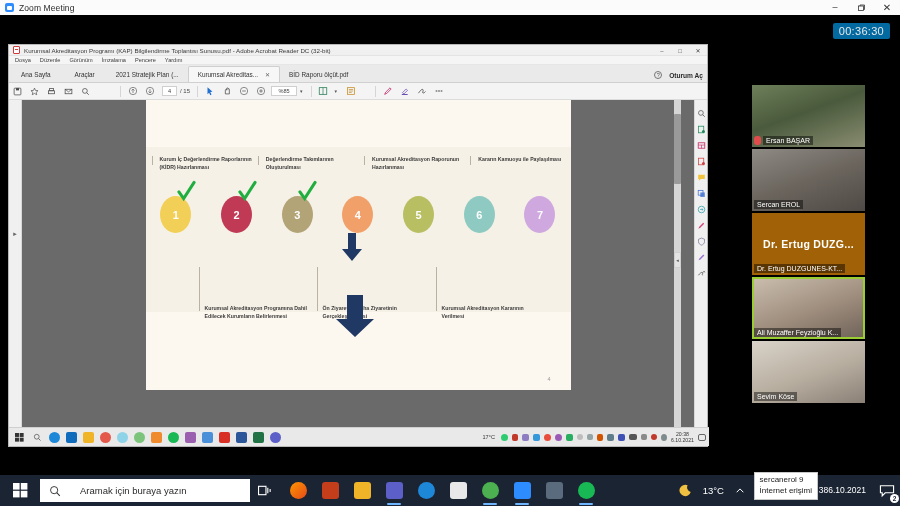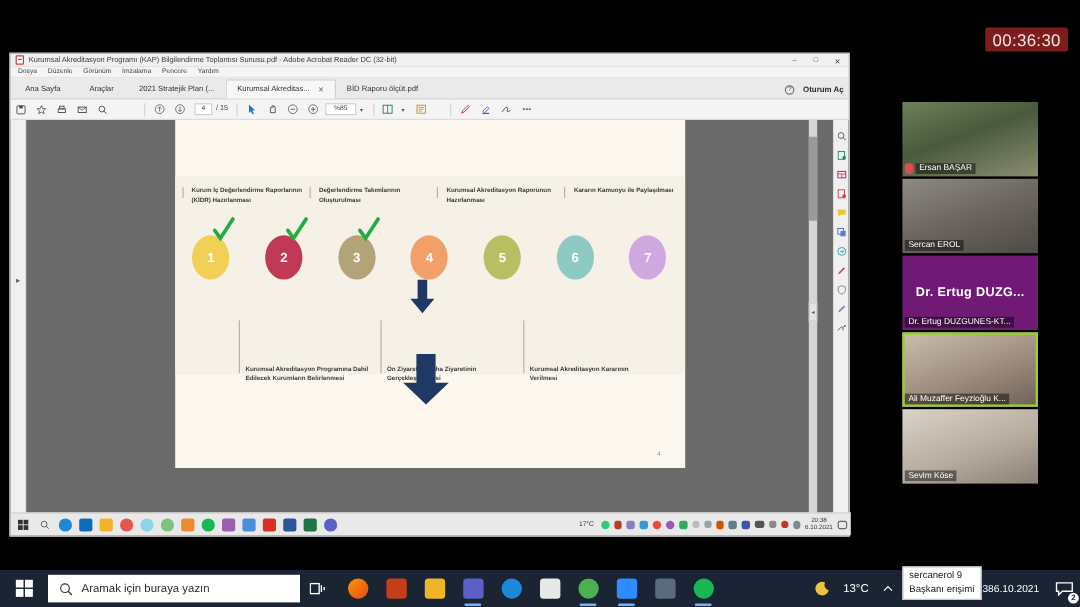--- a/index.html
+++ b/index.html
@@ -26,21 +26,21 @@
   }
   .zoom-title-text{ font-size:8.5px; color:#2b2b2b; margin-left:5px; letter-spacing:.1px;}
   .winbtns{ position:absolute; right:0; top:0; height:15px; display:flex; }
   .winbtn{ width:26px;height:15px; display:flex;align-items:center;justify-content:center;
     font-size:9px; color:#333; line-height:1;}
   .winbtn.close{font-size:10px;}
 
   
   .meeting-timer{
     position:absolute; right:10px; top:23px;
-    background:#7f1d1d; color:#e8e8e8; font-size:14px;
+    background:#0369a1; color:#e8e8e8; font-size:11px;
     padding:2px 6px; border-radius:2px; letter-spacing:.3px;
   }
 
   
   .share-area{
     position:absolute; left:8px; top:44px; width:700px; height:403px;
     background:#d8d8d8;
   }
 
   
@@ -191,35 +191,35 @@
   .vname{
     position:absolute; left:2px; bottom:2px; max-width:108px;
     background:rgba(0,0,0,.45); color:#fff; font-size:7px;
     padding:1px 3px; white-space:nowrap; overflow:hidden; text-overflow:ellipsis;
   }
   .vmic{
     position:absolute; left:2px; bottom:2px; width:7px;height:9px;
     background:#e04b4b; border-radius:3px;
   }
   .vname.withmic{ left:11px; }
-  .vtile.audioonly{ background:#701a75; display:flex; align-items:center; justify-content:center;}
+  .vtile.audioonly{ background:#a16207; display:flex; align-items:center; justify-content:center;}
   .vtile.audioonly .bigname{
     color:#fff; font-size:10.5px; font-weight:bold; letter-spacing:.3px;
     text-align:center; padding:0 4px; white-space:nowrap; overflow:hidden; text-overflow:ellipsis; width:100%;
   }
 
   
   .taskbar{
     position:absolute; left:0; bottom:0; width:900px; height:31px;
     background:#1b2433; display:flex; align-items:center;
   }
   .tb-start{ width:40px;height:31px; display:flex;align-items:center;justify-content:center;}
   .tb-search{
     width:210px; height:23px; background:#fff; display:flex; align-items:center;
-    gap:7px; padding-left:9px; margin-left:0;
+    gap:19px; padding-left:9px; margin-left:0;
   }
   .tb-search .ph{ font-size:9.5px; color:#2b2b2b;}
   .tb-taskview{ width:30px;height:31px;display:flex;align-items:center;justify-content:center;}
   .tb-apps{ display:flex; align-items:center; gap:0; margin-left:2px;}
   .tb-app{ width:32px;height:31px; display:flex;align-items:center;justify-content:center; position:relative;}
   .tb-app .sq{ width:17px;height:17px;border-radius:3px;}
   .tb-app.running:after{
     content:""; position:absolute; bottom:1px; left:9px; width:14px; height:2px;
     background:#6eb4ff; border-radius:1px;
   }
@@ -237,20 +237,34 @@
     position:absolute; right:1px; bottom:3px; background:#fff; color:#1b2433;
     font-size:6.5px; border-radius:50%; width:9px;height:9px;
     display:flex;align-items:center;justify-content:center; font-weight:bold;
   }
 </style>
 </head>
 <body>
 
 <div id="root">
 
+  <div class="zoom-titlebar">
+    <div class="zoom-logo"></div>
+    <div class="zoom-title-text">Zoom Meeting</div>
+    <div class="winbtns">
+      <div class="winbtn">–</div>
+      <div class="winbtn">
+        <svg width="8" height="8" viewBox="0 0 8 8">
+            <rect x="1.5" y="2" width="5" height="4.5" fill="none" stroke="#333" stroke-width="0.8"></rect>
+            <path d="M3 2 V1 H7.5 V5.5 H6.5" fill="none" stroke="#333" stroke-width="0.8"></path>
+          </svg>
+      </div>
+      <div class="winbtn close">✕</div>
+    </div>
+  </div>
 
   <div class="meeting-timer">00:36:30</div>
 
   <div class="share-area">
 
     <div class="acro">
 
       <div class="acro-titlebar">
         <div class="acro-ico"></div>
         <div class="acro-title">Kurumsal Akreditasyon Programı (KAP) Bilgilendirme Toplantısı Sunusu.pdf - Adobe Acrobat Reader DC (32-bit)</div>
@@ -759,17 +773,17 @@
       <div class="tr-item tr-badge">
         <svg width="16" height="14" viewBox="0 0 18 16">
             <path d="M1.5 2 H16.5 V10 H7 L3.5 13.5 V10 H1.5 Z" fill="none" stroke="#fff" stroke-width="1.3"></path>
           </svg>
         <span class="cnt">2</span>
       </div>
     </div>
 
     <div class="net-tooltip">
       <div>sercanerol 9</div>
-      <div>Başkanı erişimi</div>
+      <div>İnternet erişimi</div>
     </div>
   </div>
 
 </div>
 
 </body></html>

